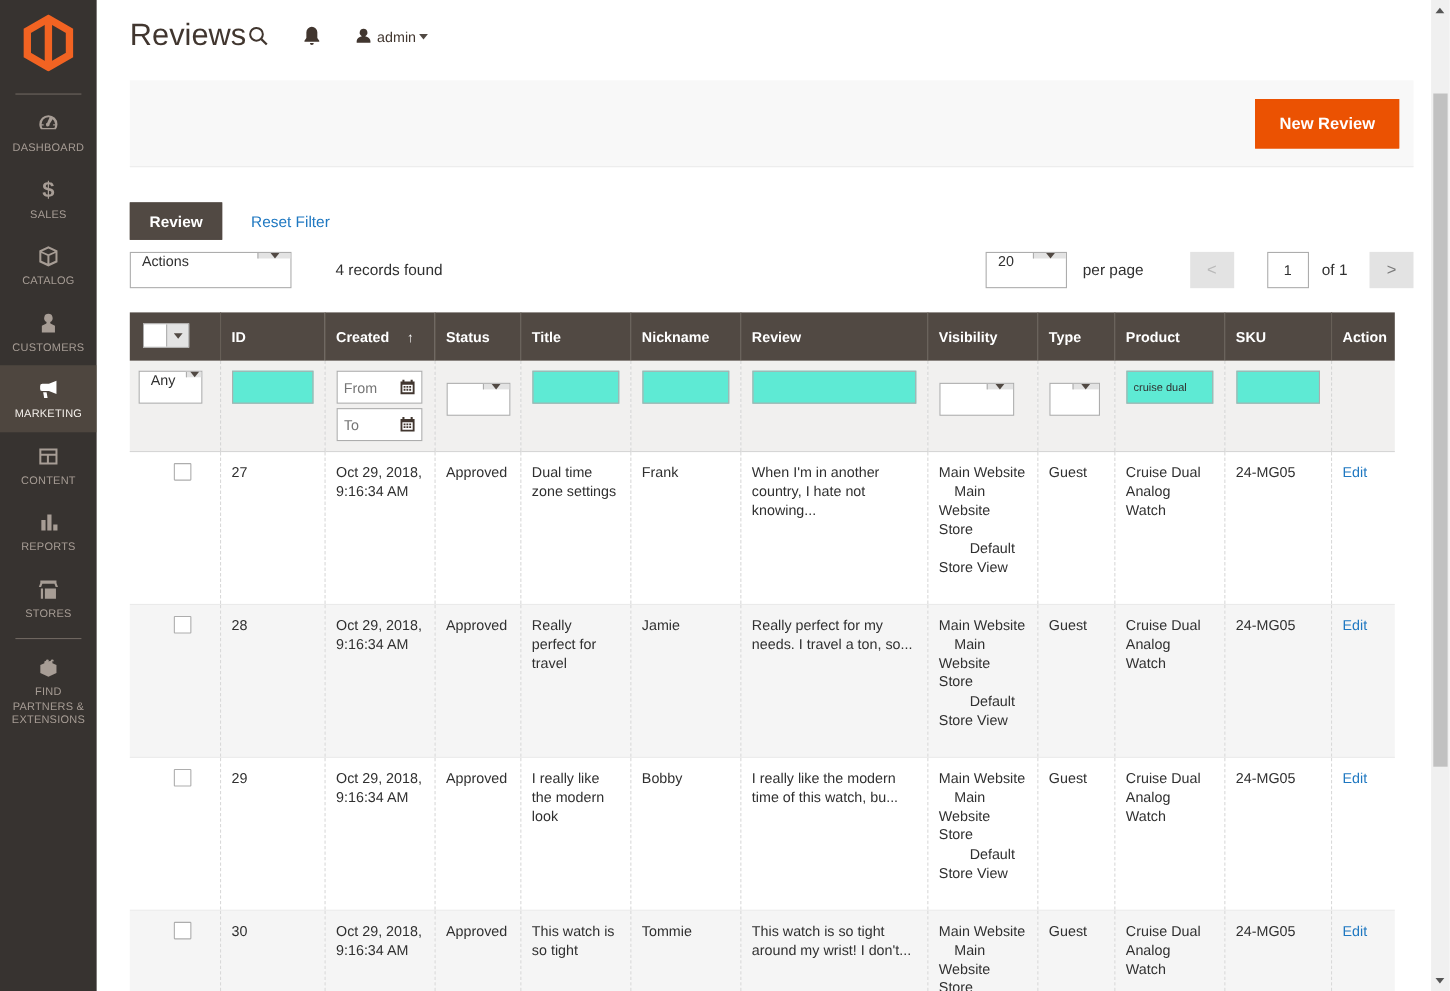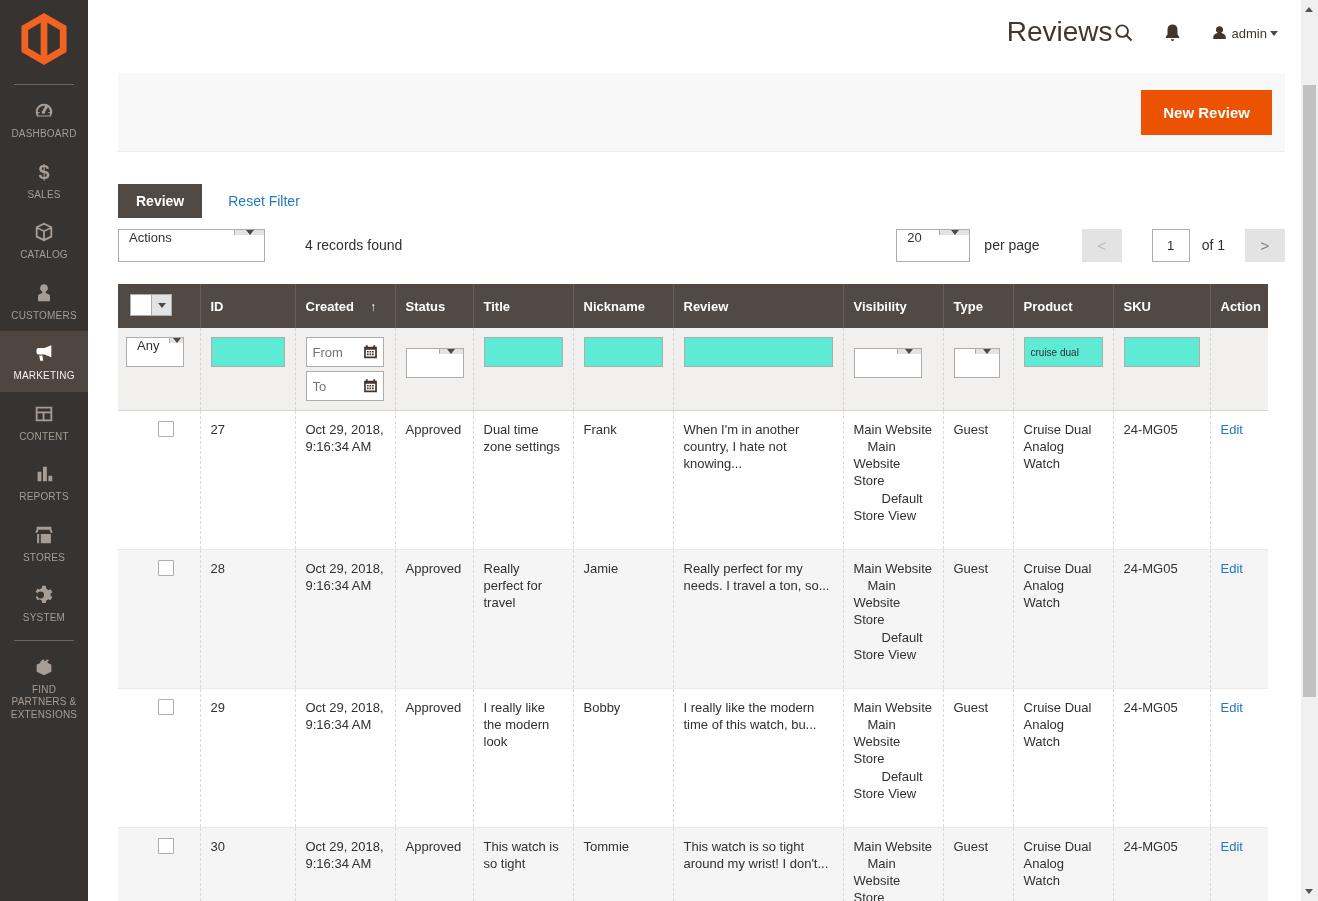--- a/index.html
+++ b/index.html
@@ -15,21 +15,21 @@
   .nav-item .nav-icon { display:block; height:24px; color:#a79d95; }
   .nav-item .nav-icon svg { height:22px; }
   .nav-label { display:block; margin-top:4px; font-size:10px; line-height:1.25; letter-spacing:.2px; color:#a79d95; }
   .nav-item.active { background:#4e463f; }
   .nav-item.active .nav-icon, .nav-item.active .nav-icon svg { color:#fff; }
   .nav-item.active .nav-label { color:#f5f1ec; }
   .sales-glyph { font-size:20px; font-weight:700; line-height:22px; }
 
   
   .main { flex:1; background:#fff; overflow:hidden; }
-  .page-header { display:flex; justify-content:flex-end; align-items:flex-start; padding:16px 40px 0 30px; height:73px; }
+  .page-header { display:flex; justify-content:flex-start; align-items:flex-start; padding:16px 40px 0 30px; height:73px; }
   .page-title { font-size:28px; font-weight:400; color:#41362f; }
   .header-actions { display:flex; align-items:center; gap:28px; margin-top:6px; color:#41362f; }
   .icon-btn { cursor:pointer; display:flex; align-items:center; }
   .admin-chunk { display:flex; align-items:center; gap:3px; cursor:pointer; }
   .admin-label { font-size:13px; color:#41362f; }
   .caret { width:0; height:0; border-left:4px solid transparent; border-right:4px solid transparent; border-top:5px solid #514943; display:inline-block; }
 
   .band { margin:0 33px 0 30px; height:79px; background:#f8f8f8; border-bottom:1px solid #ececec;
     display:flex; align-items:center; justify-content:flex-end; padding-right:13px; }
   .btn-primary { background:#eb5202; border:1px solid #eb5202; color:#fff; font-weight:700; font-size:15px;
@@ -170,28 +170,20 @@
 
     <div class="nav-item">
       <span class="nav-icon">
         <svg viewBox="0 0 24 24" fill="currentColor">
             <path d="M4 3h16v2.5l1.5 4h-2.3l-1.2-3.3H6L4.8 9.5H2.5l1.5-4V3zm.5 8h2.2v10H4.5V11zm4 0H19.5v10H8.5V11z"></path>
           </svg>
       </span>
       <span class="nav-label">STORES</span>
     </div>
 
-    <div class="nav-item">
-      <span class="nav-icon">
-        <svg viewBox="0 0 24 24" fill="currentColor">
-            <path d="m21.3 13.4.1-1.4-.1-1.4 2-1.5-2-3.4-2.3 1a8.2 8.2 0 0 0-2.4-1.4L16.2 2h-4l-.4 2.7a8.2 8.2 0 0 0-2.4 1.4l-2.3-1-2 3.4 2 1.5a8.4 8.4 0 0 0 0 2.8l-2 1.5 2 3.4 2.3-1c.7.6 1.5 1.1 2.4 1.4l.4 2.7h4l.4-2.7a8.2 8.2 0 0 0 2.4-1.4l2.3 1 2-3.4-2-1.5zM14.2 12a3.7 3.7 0 1 1-7.4 0 3.7 3.7 0 0 1 7.4 0z" transform="translate(-2.2 0)"></path>
-          </svg>
-      </span>
-      <span class="nav-label">SYSTEM</span>
-    </div>
 
     <div class="side-divider"></div>
 
     <div class="nav-item">
       <span class="nav-icon">
         <svg viewBox="0 0 24 24" fill="currentColor">
             <path d="M8 7.5V5.8l1.6-.8 2.4.8 2.4-.8 1.6.8v1.7l4 1.8v8L12 21l-8-3.7v-8l4-1.8zm1-2 .6-.3a1.4 1.4 0 1 1 2.8 0l.6.3h-4zm4.8 0 .6-.3a1.4 1.4 0 1 1 2.8 0l.6.3h-4z"></path>
           </svg>
       </span>
       <span class="nav-label">FIND PARTNERS &amp; EXTENSIONS</span>

